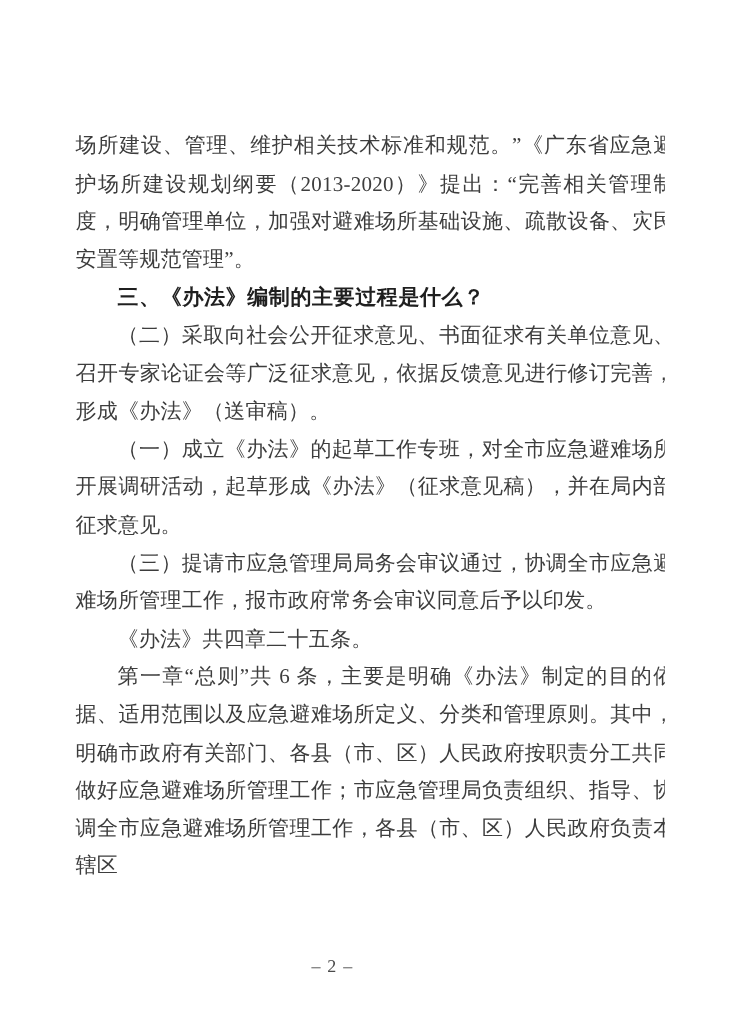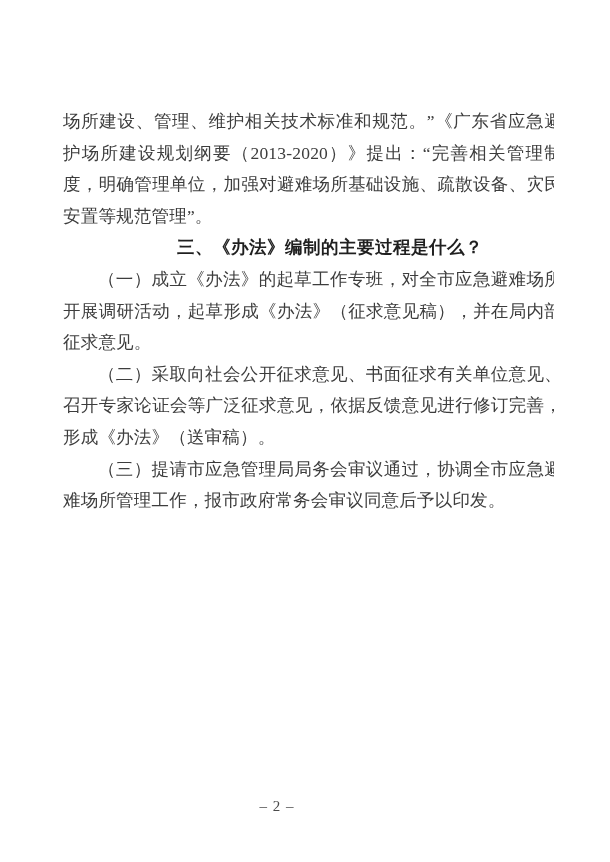--- a/index.html
+++ b/index.html
@@ -31,21 +31,21 @@
     text-justify: inter-character;
     letter-spacing: 0.2px;
   }
   .content p.indent {
     text-indent: 35px;
   }
   .content p.heading {
     font-family: "Liberation Sans", sans-serif;
     font-weight: 700;
     color: #1f1f1f;
-    text-align: center;
+    text-align: left;
     letter-spacing: 0.5px;
   }
   .footer {
     position: absolute;
     left: 0;
     right: 0;
     top: 797px;
     text-align: center;
     font-size: 15px;
     line-height: 18px;
@@ -54,18 +54,20 @@
     font-family: "Liberation Serif", serif;
   }
 </style>
 </head>
 <body>
 
 <div class="page">
   <main class="content">
       <p class="body">场所建设、管理、维护相关技术标准和规范。”《广东省应急避护场所建设规划纲要（2013-2020）》提出：“完善相关管理制度，明确管理单位，加强对避难场所基础设施、疏散设备、灾民安置等规范管理”。</p>
       <p class="heading indent">三、《办法》编制的主要过程是什么？</p>
+      <p class="body indent">（二）采取向社会公开征求意见、书面征求有关单位意见、召开专家论证会等广泛征求意见，依据反馈意见进行修订完善，形成《办法》（送审稿）。</p>
       <p class="body indent">（一）成立《办法》的起草工作专班，对全市应急避难场所开展调研活动，起草形成《办法》（征求意见稿），并在局内部征求意见。</p>
-      <p class="body indent">（二）采取向社会公开征求意见、书面征求有关单位意见、召开专家论证会等广泛征求意见，依据反馈意见进行修订完善，形成《办法》（送审稿）。</p>
       <p class="body indent">（三）提请市应急管理局局务会审议通过，协调全市应急避难场所管理工作，报市政府常务会审议同意后予以印发。</p>
+      <p class="body indent">《办法》共四章二十五条。</p>
+      <p class="body indent">第一章“总则”共 6 条，主要是明确《办法》制定的目的依据、适用范围以及应急避难场所定义、分类和管理原则。其中，明确市政府有关部门、各县（市、区）人民政府按职责分工共同做好应急避难场所管理工作；市应急管理局负责组织、指导、协调全市应急避难场所管理工作，各县（市、区）人民政府负责本辖区</p>
     </main>
   <div class="footer">– 2 –</div>
 </div>
 
 </body></html>

